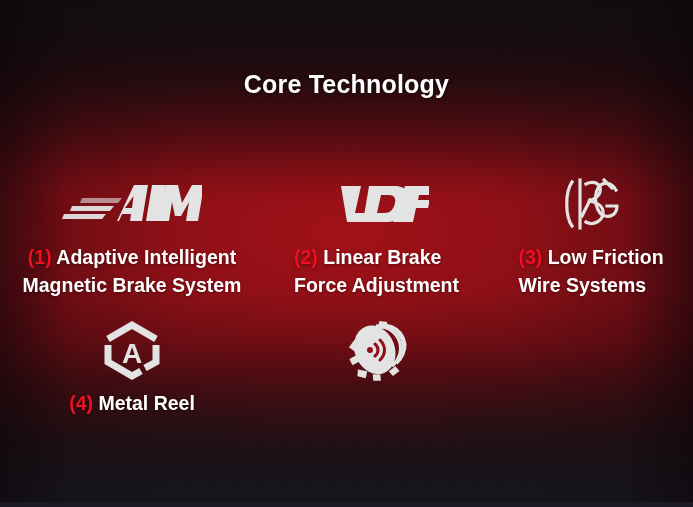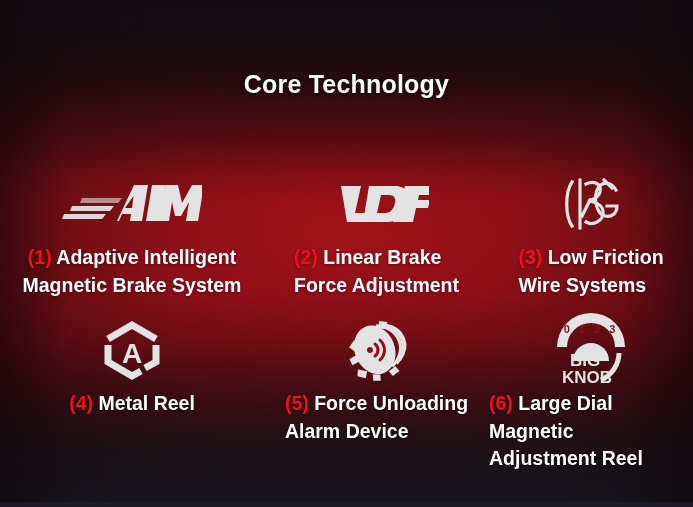--- a/index.html
+++ b/index.html
@@ -251,37 +251,18 @@
                 <path d="M50 13 C58 18 62 24 62 32 C62 40 58 46 50 51"></path>
               </g>
             </g>
             <g fill="none" stroke="#8e0f16" stroke-width="3" stroke-linecap="round">
               <path d="M26 33 m-3 0 a3 3 0 1 0 6 0 a3 3 0 1 0 -6 0" fill="#8e0f16" stroke="none"></path>
               <path d="M31 27 C35 30 35 36 31 39"></path>
               <path d="M36 23 C42 29 42 37 36 43"></path>
             </g>
           </svg>
         </div>
-        <div class="label label-left"><span class="num">(5)</span> <span>Force Unloading
-Alarm Device</span></div>
-      </div>
-
-      <div class="cell cell-c">
-        <div class="icon-wrap">
-          <svg width="84" height="74" viewBox="0 0 84 74">
-
-            <path d="M8 34 A34 34 0 0 1 76 34 L66 34 A24 24 0 0 0 18 34 Z" fill="#e3e3e3"></path>
-            <text x="42" y="20" text-anchor="middle" fill="#8e0f16" font-family="'Liberation Sans', sans-serif" font-size="11" font-weight="bold" letter-spacing="3">0 1 2 3</text>
-
-            <path d="M24 48 A18 18 0 0 1 60 48 Z" fill="#e3e3e3"></path>
-
-            <path d="M70 40 A30 30 0 0 1 52 67" fill="none" stroke="#e3e3e3" stroke-width="5"></path>
-            <text x="36" y="53" text-anchor="middle" fill="#e3e3e3" font-family="'Liberation Sans', sans-serif" font-size="17" font-weight="bold">BIG</text>
-            <text x="38" y="70" text-anchor="middle" fill="#e3e3e3" font-family="'Liberation Sans', sans-serif" font-size="17" font-weight="bold">KNOB</text>
-          </svg>
-        </div>
-        <div class="label label-left"><span class="num">(6)</span> <span>Large Dial Magnetic
-Adjustment Reel</span></div>
-      </div>
+      </div>
+
     </div>
 
   </div>
 </div>
 
 </body></html>

